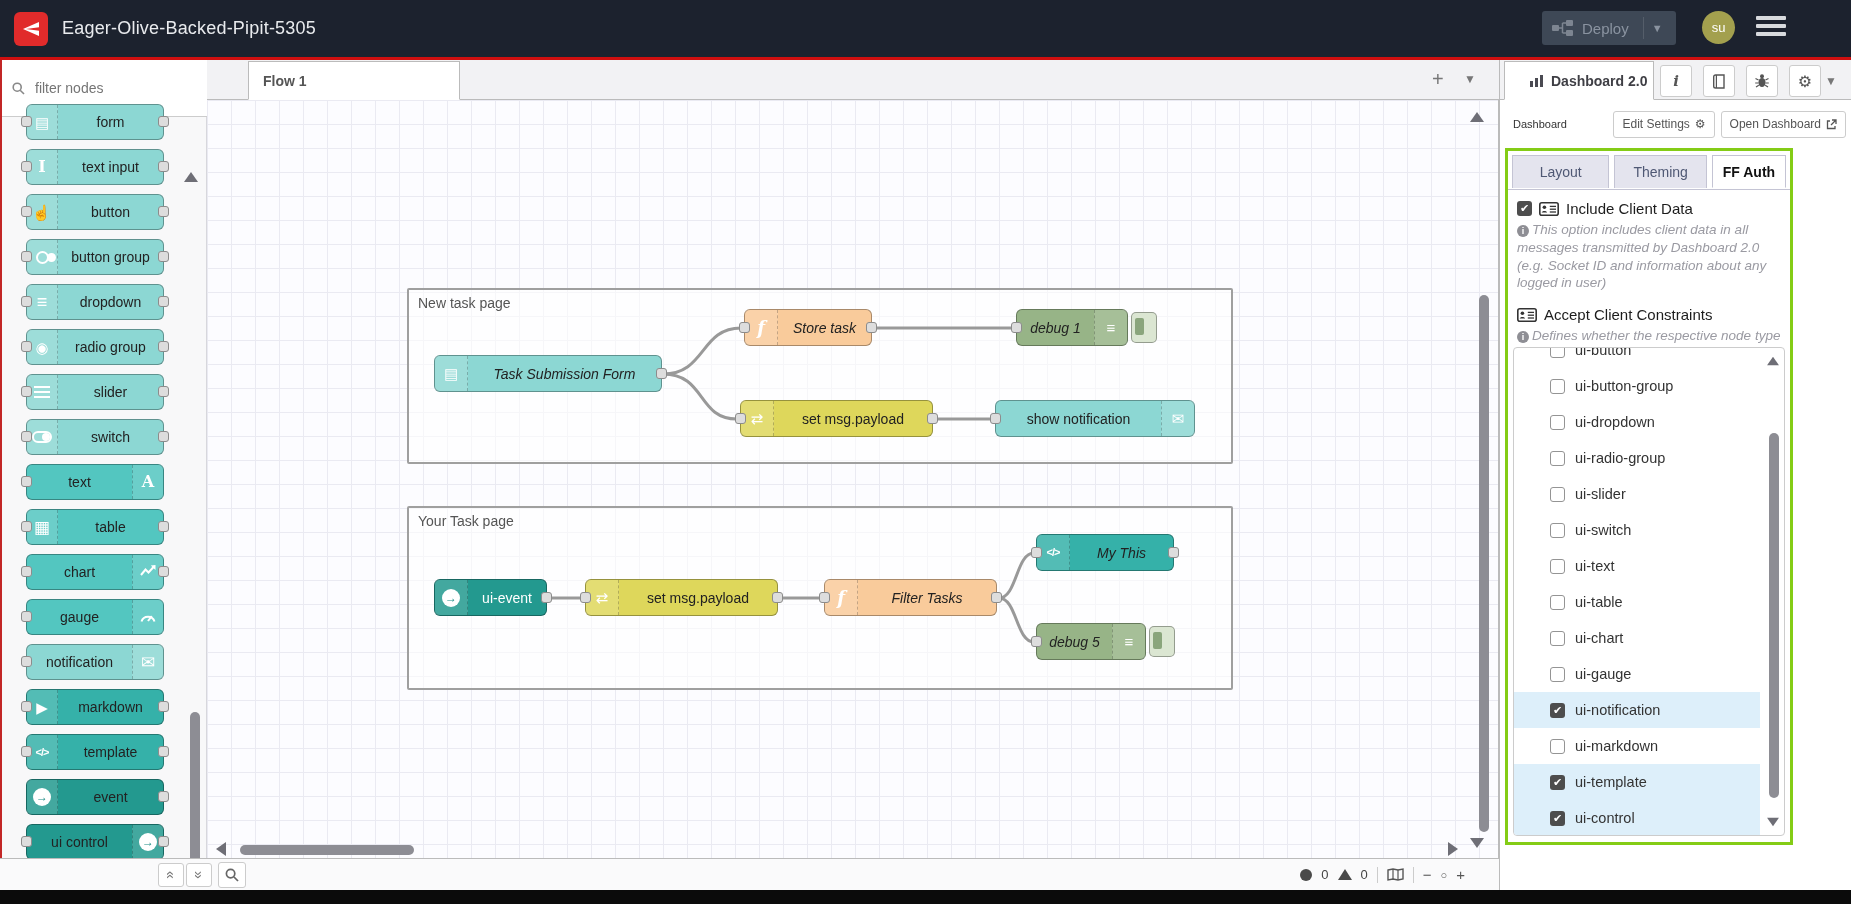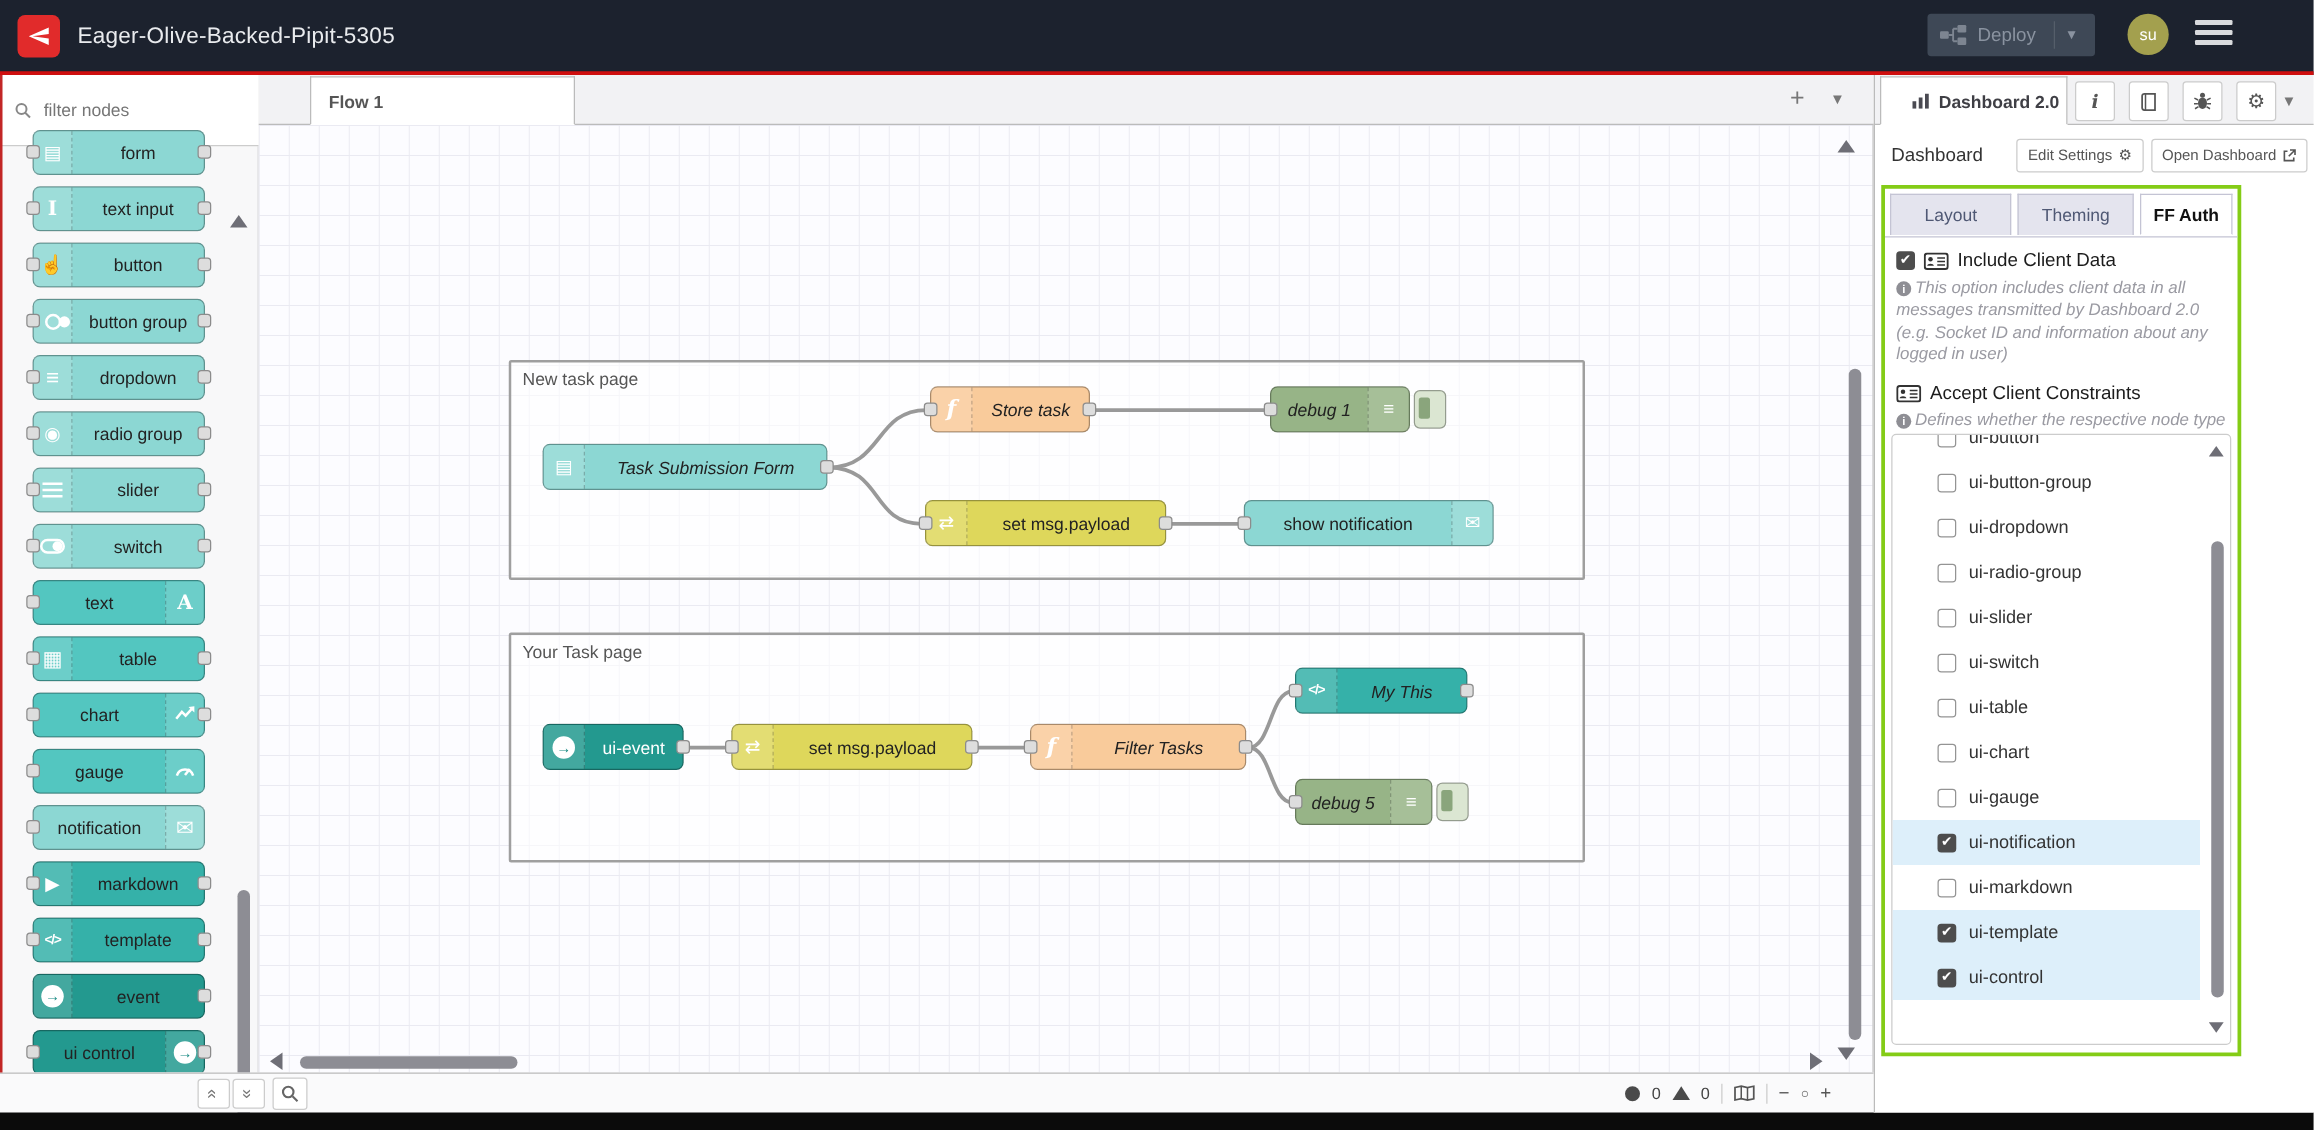--- a/index.html
+++ b/index.html
@@ -84,21 +84,21 @@
   #dash-tab{left:4px;width:150px;padding-left:24px;font-weight:bold;color:#3f3f45;gap:7px;display:flex;}
   .sq-btn{width:30px;height:30px;border:1px solid #ccc;border-radius:3px;background:#fff;
       display:flex;align-items:center;justify-content:center;font-size:14px;color:#555;cursor:pointer;}
   #sb-btns{position:absolute;left:160px;top:5px;display:flex;gap:11px;}
   #sb-caret{position:absolute;right:14px;top:14px;font-size:12px;color:#777;cursor:pointer;}
   
   #canvas{position:absolute;left:207px;top:100px;width:1292px;height:758px;background:#fcfcff;
       background-image:linear-gradient(#eaeaf2 1px,transparent 1px),
                        linear-gradient(90deg,#eaeaf2 1px,transparent 1px);
       background-size:24px 24px;overflow:hidden;box-sizing:border-box;border-right:1px solid #bbb;}
-  .ngroup{position:absolute;border:2px solid #9f9f9f;border-radius:2px;background:rgba(255,255,255,.55);padding-left:35px;}
+  .ngroup{position:absolute;border:2px solid #9f9f9f;border-radius:2px;background:rgba(255,255,255,.55);}
   .ngroup .gtitle{position:absolute;left:9px;top:5px;font-size:14px;color:#555;}
   #wires{position:absolute;left:0;top:0;width:1851px;height:904px;pointer-events:none;z-index:5;}
   .fnode{position:absolute;height:37px;border:1px solid rgba(0,0,0,.32);border-radius:6px;
       box-sizing:border-box;display:flex;align-items:stretch;font-size:14px;color:#222;z-index:6;cursor:pointer;}
   .fnode .strip{width:32px;display:flex;align-items:center;justify-content:center;
       background:rgba(255,255,255,.15);border-right:1px dashed rgba(0,0,0,.22);}
   .fnode.icon-right .strip{order:2;border-right:none;border-left:1px dashed rgba(0,0,0,.22);}
   .fnode .nlabel{flex:1;display:flex;align-items:center;justify-content:center;padding:0 8px;white-space:nowrap;}
   .fnode.it .nlabel{font-style:italic;}
   .c-cyan{background:#8cd7d3;} .c-orange{background:#f9cb9b;} .c-yellow{background:#ded75b;}
@@ -129,21 +129,21 @@
   .dot-ic{width:12px;height:12px;border-radius:50%;background:#4a4a4a;display:inline-block;}
   .warn-ic{width:0;height:0;border-left:7px solid transparent;border-right:7px solid transparent;
       border-bottom:11px solid #4a4a4a;display:inline-block;}
   .vsep{width:1px;height:16px;background:#ccc;}
   .zctl{font-size:15px;color:#555;cursor:pointer;}
   #bottom-bar{position:absolute;left:0;top:890px;width:1851px;height:14px;background:#0b0b0b;}
   
   #sidebar{position:absolute;left:1499px;top:100px;width:352px;height:790px;background:#fff;
       border-left:1px solid #bbb;box-sizing:border-box;}
   #sb-section{position:absolute;left:0;top:0;width:352px;height:48px;display:flex;align-items:center;}
-  #sb-section .stitle{margin-left:13px;font-size:15px;color:#333;}
+  #sb-section .stitle{margin-left:13px;font-size:11px;color:#333;}
   .mini-btn{height:25px;border:1px solid #ccc;border-radius:3px;background:#fff;color:#555;
       font-size:12px;display:flex;align-items:center;gap:5px;padding:0 8px;cursor:pointer;}
   #sb-section .btns{position:absolute;right:6px;display:flex;gap:6px;}
   #red-rect{position:absolute;left:5px;top:48px;width:288px;height:697px;border:3px solid #84cc16;
       box-sizing:border-box;background:#fff;}
   #ff-tabs{display:flex;gap:5px;padding:4px 4px 0 4px;border-bottom:1px solid #c4c4d4;height:34px;}
   .ff-tab{height:33px;box-sizing:border-box;border:1px solid #c4c4d4;border-bottom:none;
       background:#e4e4ee;color:#4f5874;font-size:14px;display:flex;align-items:center;
       justify-content:center;cursor:pointer;}
   .ff-tab.on{background:#fff;color:#111;font-weight:bold;margin-bottom:-1px;border-bottom:1px solid #fff;}
@@ -612,20 +612,24 @@
           <div class="nt-row">
             <span class="chk off"></span>
             <span>ui-slider</span>
           </div>
           <div class="nt-row">
             <span class="chk off"></span>
             <span>ui-switch</span>
           </div>
           <div class="nt-row">
             <span class="chk off"></span>
+            <span>ui-text</span>
+          </div>
+          <div class="nt-row">
+            <span class="chk off"></span>
             <span>ui-table</span>
           </div>
           <div class="nt-row">
             <span class="chk off"></span>
             <span>ui-chart</span>
           </div>
           <div class="nt-row">
             <span class="chk off"></span>
             <span>ui-gauge</span>
           </div>

